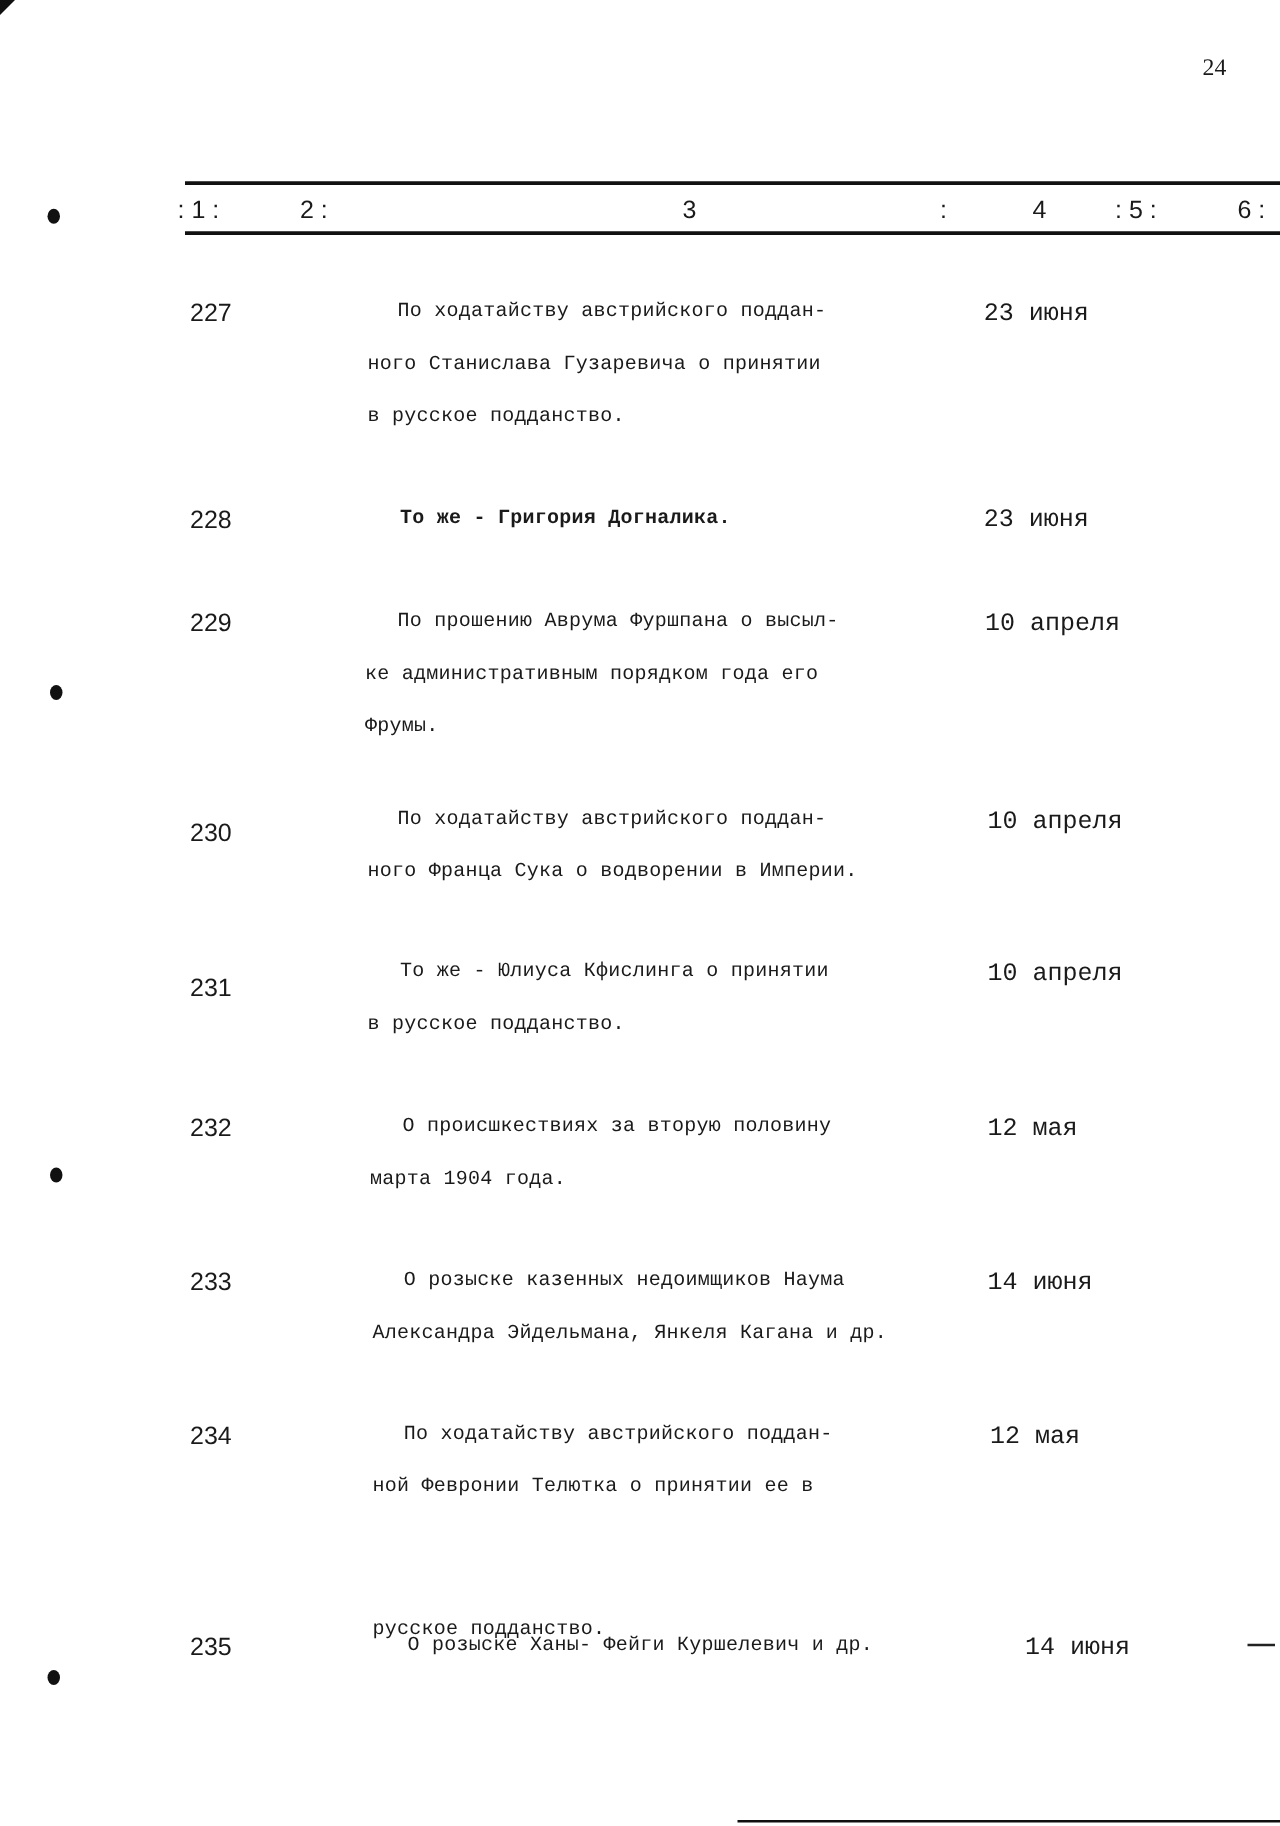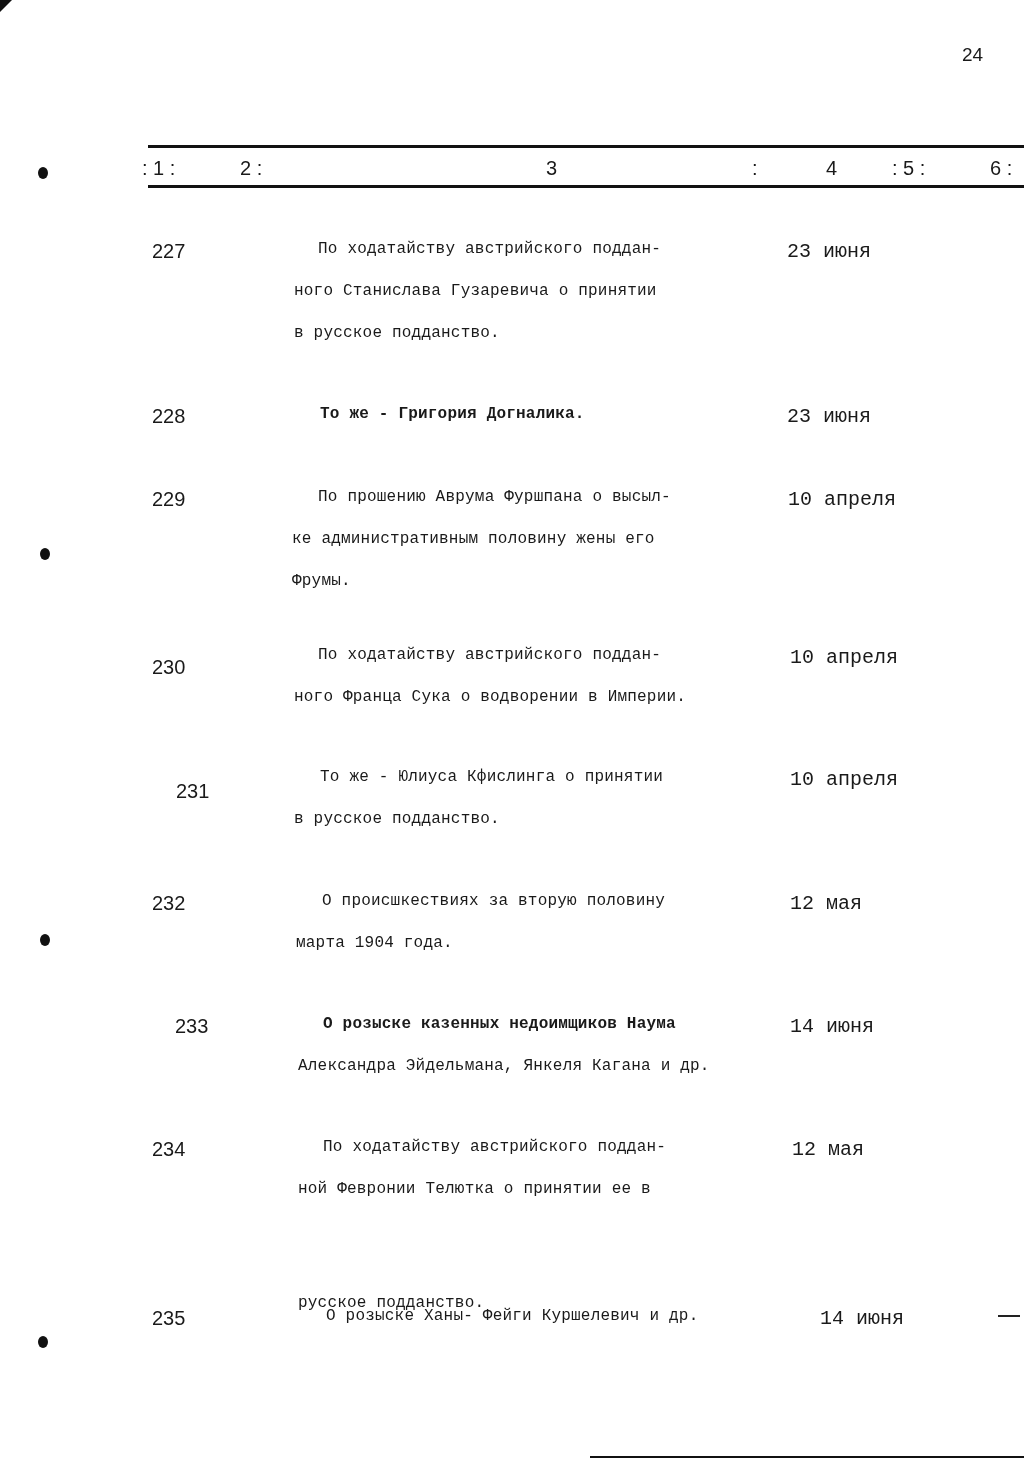--- a/index.html
+++ b/index.html
@@ -1,21 +1,21 @@
 <!DOCTYPE html>
 <html><head>
 <meta charset="utf-8">
 <style>
   html, body { margin: 0; padding: 0; }
   body {
     width: 1024px; height: 1461px; position: relative; overflow: hidden;
     background: #ffffff; color: #1a1a1a;
     font-family: "Liberation Mono", "DejaVu Sans Mono", monospace;
   }
-  .page-number { position: absolute; left: 962px; top: 44px; font-size: 19px; font-family: Liberation Sans, sans-serif; }
+  .page-number { position: absolute; left: 962px; top: 44px; font-size: 19px; font-family: Liberation Serif, serif; }
   .rule { position: absolute; left: 148px; width: 876px; background: #111; }
   .rule.top { top: 145px; height: 3px; }
   .rule.bottom { top: 185px; height: 3px; }
   .rule.footer { top: 1456px; left: 590px; width: 434px; height: 2px; }
   .col-header { position: absolute; top: 157px; font-size: 20px; font-family: "Liberation Sans", sans-serif; }
   .entry-num { position: absolute; left: 152px; font-size: 20px; font-family: "Liberation Sans", sans-serif; }
   .entry-line { position: absolute; font-size: 16px; white-space: nowrap; letter-spacing: 0.2px; }
   .entry-date { position: absolute; font-size: 20px; white-space: nowrap; }
   .punch { position: absolute; width: 10px; height: 12px; background: #111; border-radius: 50%; }
   .corner { position: absolute; left: 0; top: 0; width: 0; height: 0;
@@ -49,45 +49,45 @@
       <span class="entry-date" style="left: 787px; top: 240px;">23 июня</span>
     </div>
     <div>
       <span class="entry-num" style="top: 405px;">228</span>
       <span class="entry-line" style="left: 320px; top: 405px; font-weight: bold;">То же - Григория Догналика.</span>
       <span class="entry-date" style="left: 787px; top: 405px;">23 июня</span>
     </div>
     <div>
       <span class="entry-num" style="top: 488px;">229</span>
       <span class="entry-line" style="left: 318px; top: 488px;">По прошению Аврума Фуршпана о высыл-</span>
-      <span class="entry-line" style="left: 292px; top: 530px;">ке административным половину жены его</span>
+      <span class="entry-line" style="left: 292px; top: 530px;">ке административным порядком года его</span>
       <span class="entry-line" style="left: 292px; top: 572px;">Фрумы.</span>
       <span class="entry-date" style="left: 788px; top: 488px;">10 апреля</span>
     </div>
     <div>
       <span class="entry-num" style="top: 656px;">230</span>
       <span class="entry-line" style="left: 318px; top: 646px;">По ходатайству австрийского поддан-</span>
       <span class="entry-line" style="left: 294px; top: 688px;">ного Франца Сука о водворении в Империи.</span>
       <span class="entry-date" style="left: 790px; top: 646px;">10 апреля</span>
     </div>
     <div>
-      <span class="entry-num" style="top: 780px; margin-left: 24px;">231</span>
+      <span class="entry-num" style="top: 780px;">231</span>
       <span class="entry-line" style="left: 320px; top: 768px;">То же - Юлиуса Кфислинга о принятии</span>
       <span class="entry-line" style="left: 294px; top: 810px;">в русское подданство.</span>
       <span class="entry-date" style="left: 790px; top: 768px;">10 апреля</span>
     </div>
     <div>
       <span class="entry-num" style="top: 892px;">232</span>
       <span class="entry-line" style="left: 322px; top: 892px;">О происшкествиях за вторую половину</span>
       <span class="entry-line" style="left: 296px; top: 934px; text-align: center;">марта 1904 года.</span>
       <span class="entry-date" style="left: 790px; top: 892px;">12 мая</span>
     </div>
     <div>
-      <span class="entry-num" style="top: 1015px; margin-left: 23px;">233</span>
-      <span class="entry-line" style="left: 323px; top: 1015px; font-weight: bold;">О розыске казенных недоимщиков Наума</span>
+      <span class="entry-num" style="top: 1015px;">233</span>
+      <span class="entry-line" style="left: 323px; top: 1015px;">О розыске казенных недоимщиков Наума</span>
       <span class="entry-line" style="left: 298px; top: 1057px;">Александра Эйдельмана, Янкеля Кагана и др.</span>
       <span class="entry-date" style="left: 790px; top: 1015px;">14 июня</span>
     </div>
     <div>
       <span class="entry-num" style="top: 1138px;">234</span>
       <span class="entry-line" style="left: 323px; top: 1138px;">По ходатайству австрийского поддан-</span>
       <span class="entry-line" style="left: 298px; top: 1180px;">ной Февронии Телютка о принятии ее в</span>
       <span class="entry-line" style="left: 298px; top: 1294px;">русское подданство.</span>
       <span class="entry-date" style="left: 792px; top: 1138px;">12 мая</span>
     </div>

